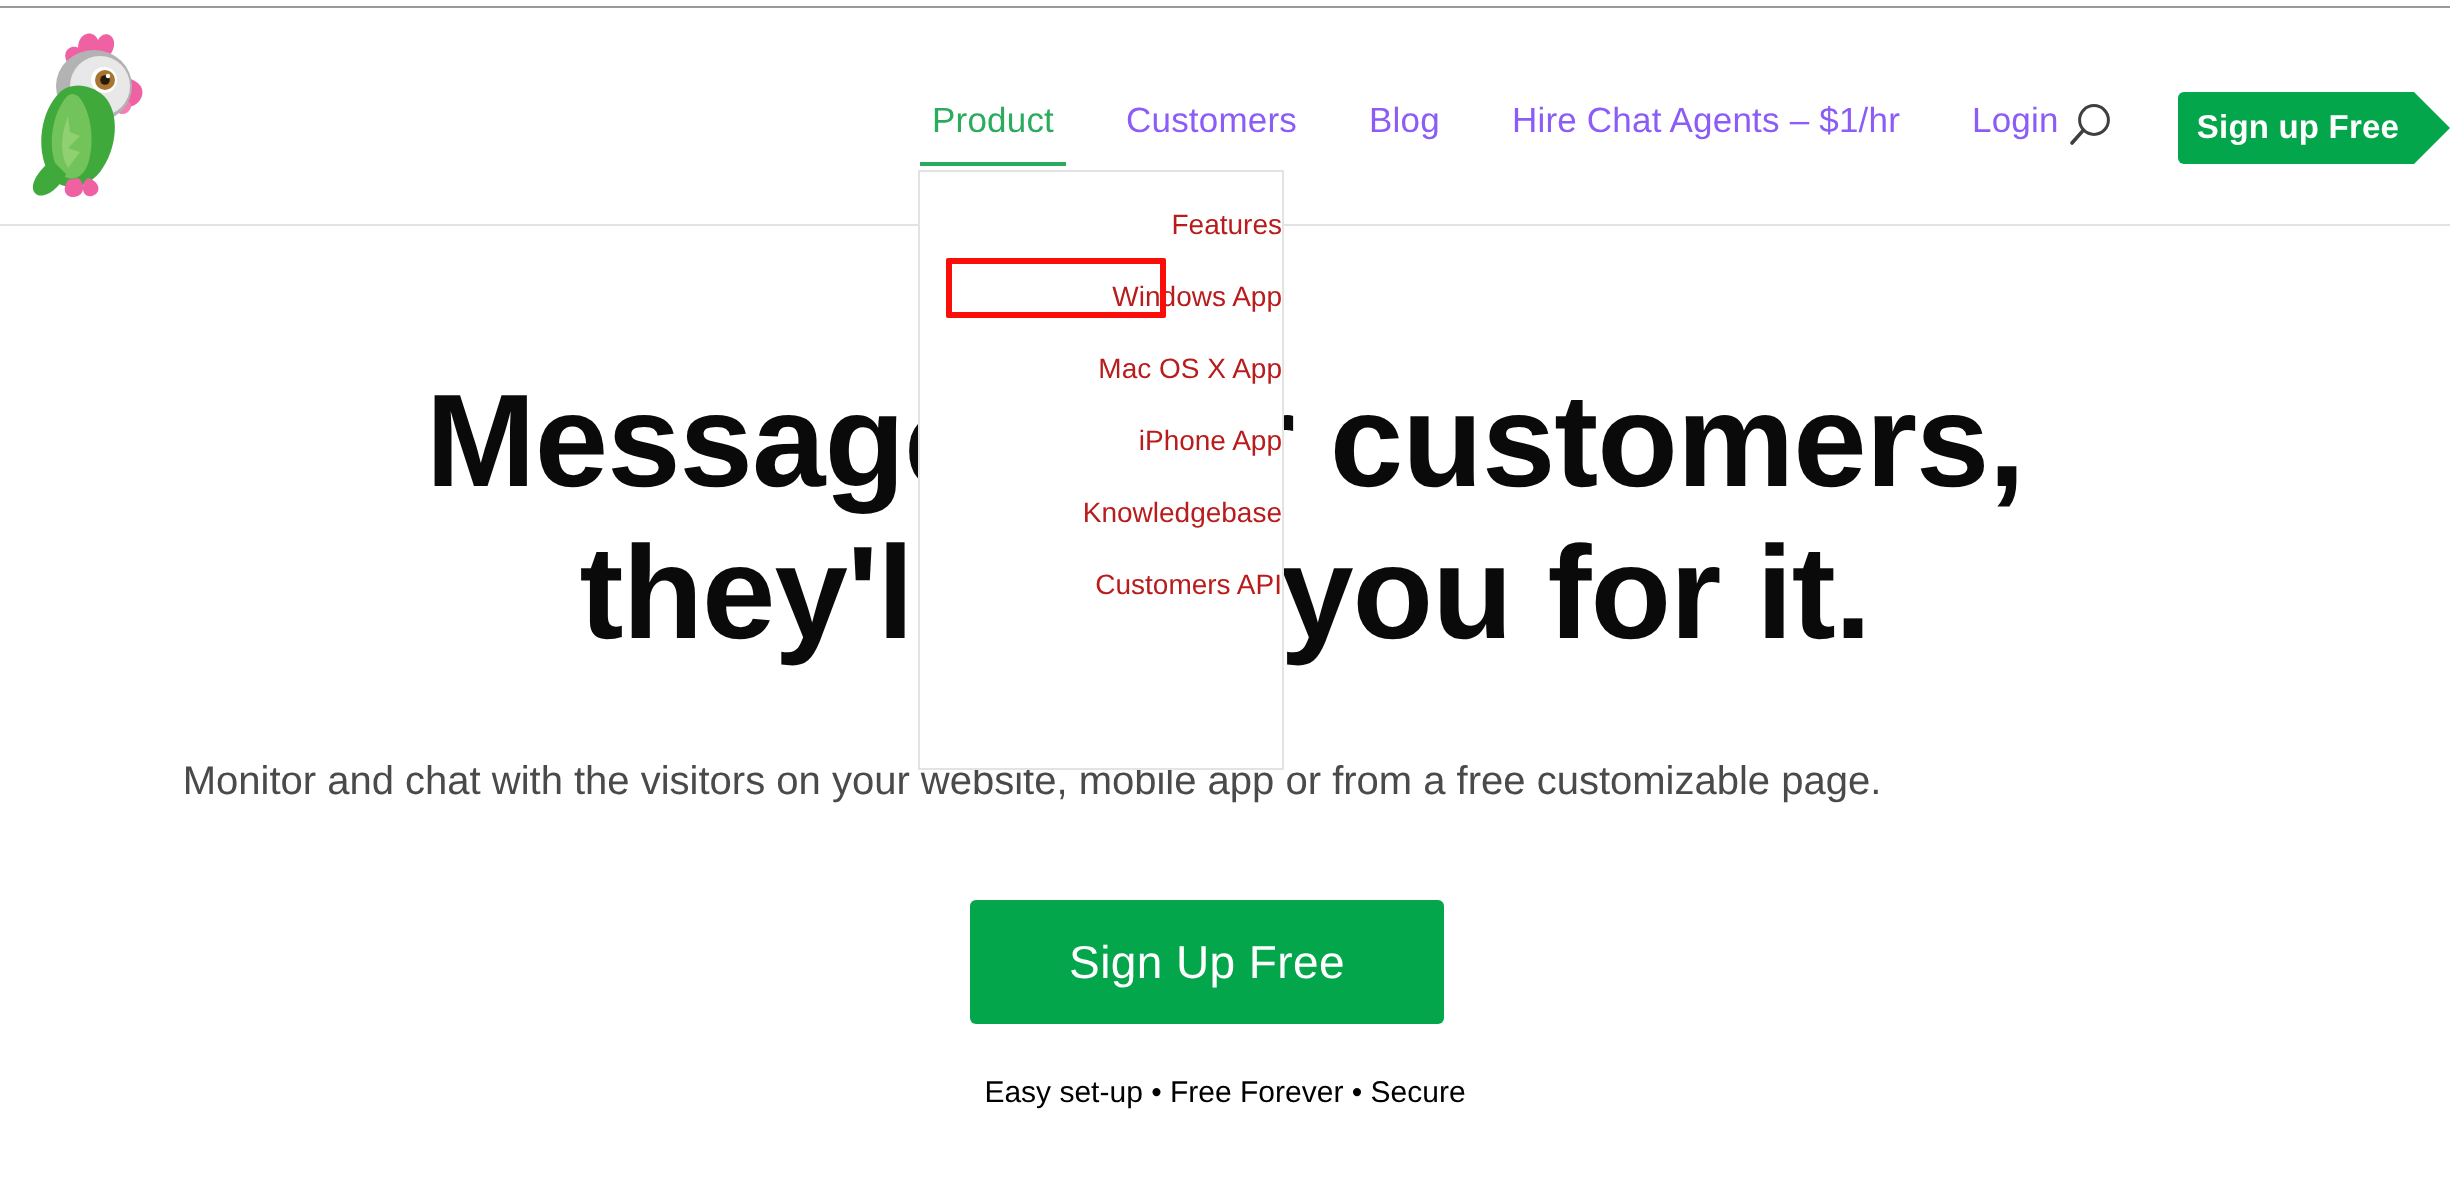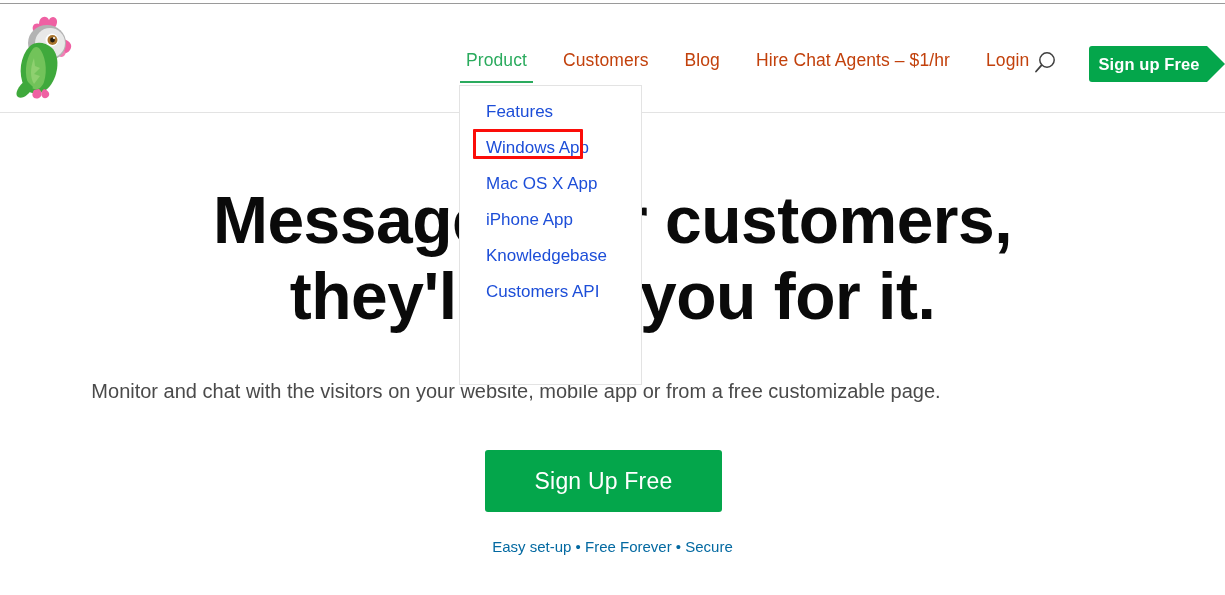--- a/index.html
+++ b/index.html
@@ -43,21 +43,21 @@
 
   
   .nav {
     position: absolute;
     left: 466px; top: 46px;
     display: flex;
     align-items: flex-start;
   }
   .nav-item {
     font-size: 17.5px;
-    color: #c2410c;
+    color: #8b5cf6;
     letter-spacing: 0.1px;
     padding: 0 0 12px 0;
     margin-right: 36px;
     white-space: nowrap;
     cursor: pointer;
     position: relative;
   }
   .nav-item:last-child { margin-right: 0; text-align: center; }
   .nav-item.active {
     color: #2bab5e;
@@ -149,43 +149,44 @@
     letter-spacing: 0.2px;
     cursor: pointer;
     padding: 0;
   }
   .cta-note {
     position: absolute;
     left: 0; top: 424px;
     width: 1225px;
     text-align: center;
     font-size: 15px;
-    color: #0369a1;
+    color: #000000;
   }
 
   
   .dropdown {
     position: absolute;
     left: 459px; top: 85px;
     width: 183px;
     height: 300px;
     background: #ffffff;
     border: 1px solid #e3e3e3;
     box-sizing: border-box;
     z-index: 40;
   }
   .dropdown-item {
     position: relative;
-    font-size: 17px;
-    color: #1d4ed8;
+    font-size: 14px;
+    color: #b91c1c;
     padding: 0 0 0 26px;
     height: 36px;
     line-height: 36px;
     white-space: nowrap;
     cursor: pointer;
+    text-align: right;
   }
   .dropdown-item:first-child { margin-top: 8px; }
 
   
   .highlight-box {
     position: absolute;
     left: 473px; top: 129px;
     width: 110px; height: 30px;
     border: 3px solid #fb0d09;
     box-sizing: border-box;

